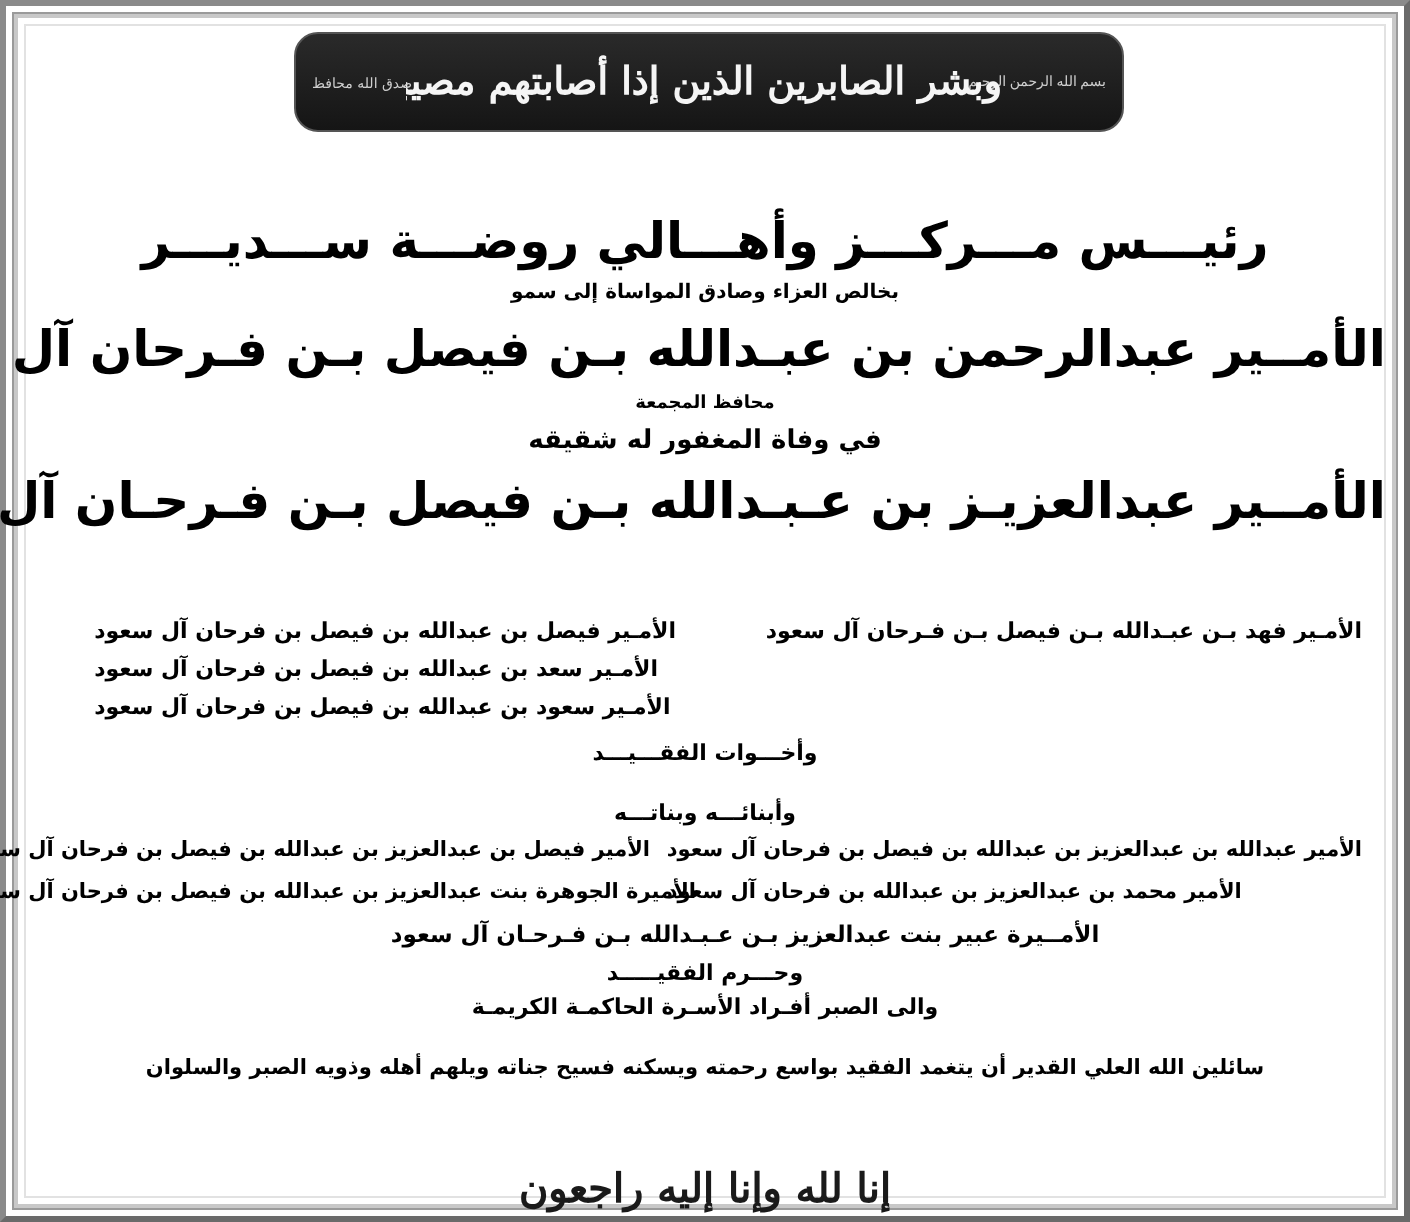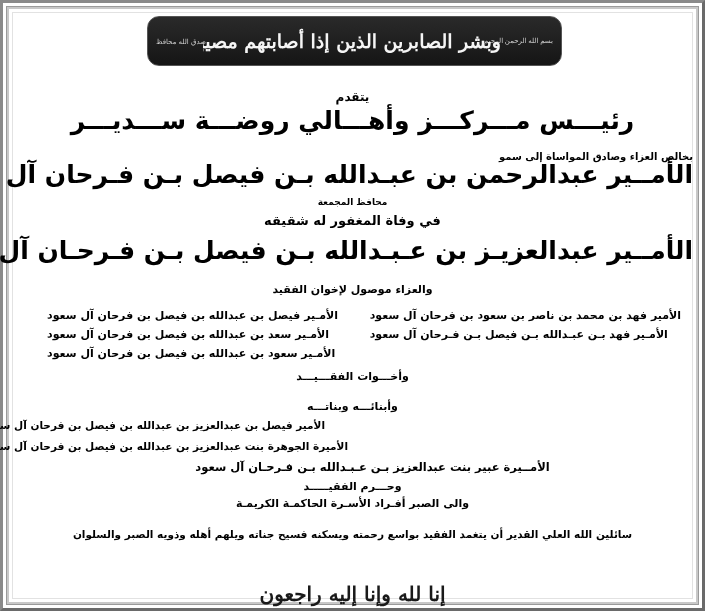--- a/index.html
+++ b/index.html
@@ -83,43 +83,44 @@
 </div>
 
 <div class="content">
 
   <div class="banner">
     <span class="b-left">بسم الله الرحمن الرحيم</span>
     <span class="b-verse">وبشر الصابرين الذين إذا أصابتهم مصيبة قالوا إنا لله وإنا إليه راجعون</span>
     <span class="b-right">صدق الله محافظ</span>
   </div>
 
-  <div class="line t-small" style="top:80px;">يتقدم</div>
   <div class="line t-big" style="top:96px;">رئيـــس مـــركـــز وأهـــالي روضـــة ســـديـــر</div>
-  <div class="line t-xs" style="top:141px;text-align:right;">بخالص العزاء وصادق المواساة إلى سمو</div>
+  <div class="line t-xs" style="top:131px;">بخالص العزاء وصادق المواساة إلى سمو</div>
   <div class="line t-big" style="top:150px;">الأمــير عبدالرحمن بن عبـدالله بـن فيصل بـن فـرحان آل سعود</div>
   <div class="line t-xs" style="top:187px; font-size:9px;">محافظ المجمعة</div>
   <div class="line t-med" style="top:203px;">في وفاة المغفور له شقيقه</div>
   <div class="line t-big" style="top:226px;">الأمــير عبدالعزيـز بن عـبـدالله بـن فيصل بـن فـرحـان آل سعود</div>
 
-  <div class="line t-small" style="top:273px; font-size:11px;">والعزاء موصول لإخوان الفقيد</div>
 
   <div class="list" style="right:12px; top:296px;">
-    <div>الأمير فهد بن محمد بن ناصر بن سعود بن فرحان آل سعود</div>
     <div>الأمـير فهد بـن عبـدالله بـن فيصل بـن فـرحان آل سعود</div>
   </div>
   <div class="list" style="right:355px; top:296px;">
     <div>الأمـير فيصل بن عبدالله بن فيصل بن فرحان آل سعود</div>
     <div>الأمـير سعد بن عبدالله بن فيصل بن فرحان آل سعود</div>
     <div>الأمـير سعود بن عبدالله بن فيصل بن فرحان آل سعود</div>
   </div>
 
   <div class="line t-small" style="top:360px; font-size:11px;">وأخـــوات الفقـــيـــد</div>
   <div class="line t-small" style="top:390px; font-size:11px;">وأبنائـــه وبناتـــه</div>
 
+  <div class="list tight" style="right:12px; top:405px;">
+    <div>الأمير عبدالله بن عبدالعزيز بن عبدالله بن فيصل بن فرحان آل سعود</div>
+    <div>الأمير محمد بن عبدالعزيز بن عبدالله بن فرحان آل سعود</div>
+  </div>
   <div class="list tight" style="right:345px; top:405px;">
     <div>الأمير فيصل بن عبدالعزيز بن عبدالله بن فيصل بن فرحان آل سعود</div>
     <div>الأميرة الجوهرة بنت عبدالعزيز بن عبدالله بن فيصل بن فرحان آل سعود</div>
   </div>
 
   <div class="line t-small" style="top:450px; font-size:11.5px;margin-left:20px;">الأمــيرة عبير بنت عبدالعزيز بـن عـبـدالله بـن فـرحـان آل سعود</div>
   <div class="line t-small" style="top:470px; font-size:11px;">وحـــرم الفقيـــــد</div>
   <div class="line t-small" style="top:487px; font-size:11px;">والى الصبر أفـراد الأسـرة الحاكمـة الكريمـة</div>
 
   <div class="line t-small" style="top:518px; font-size:10.5px;">سائلين الله العلي القدير أن يتغمد الفقيد بواسع رحمته ويسكنه فسيح جناته ويلهم أهله وذويه الصبر والسلوان</div>

